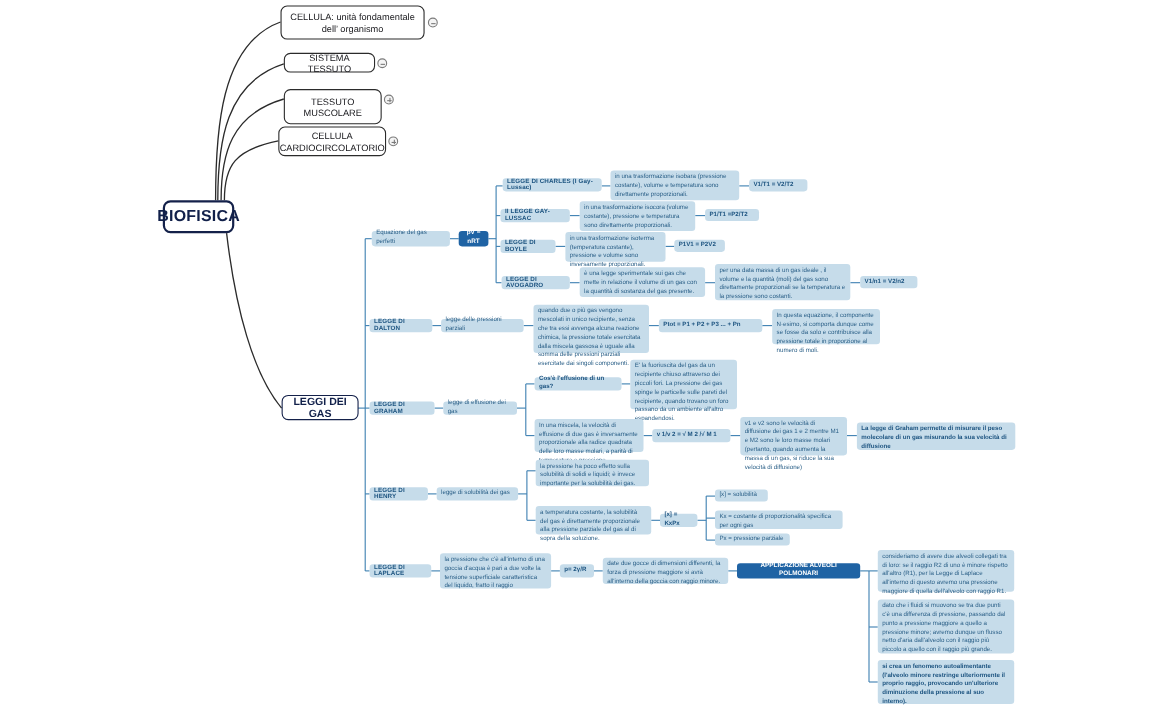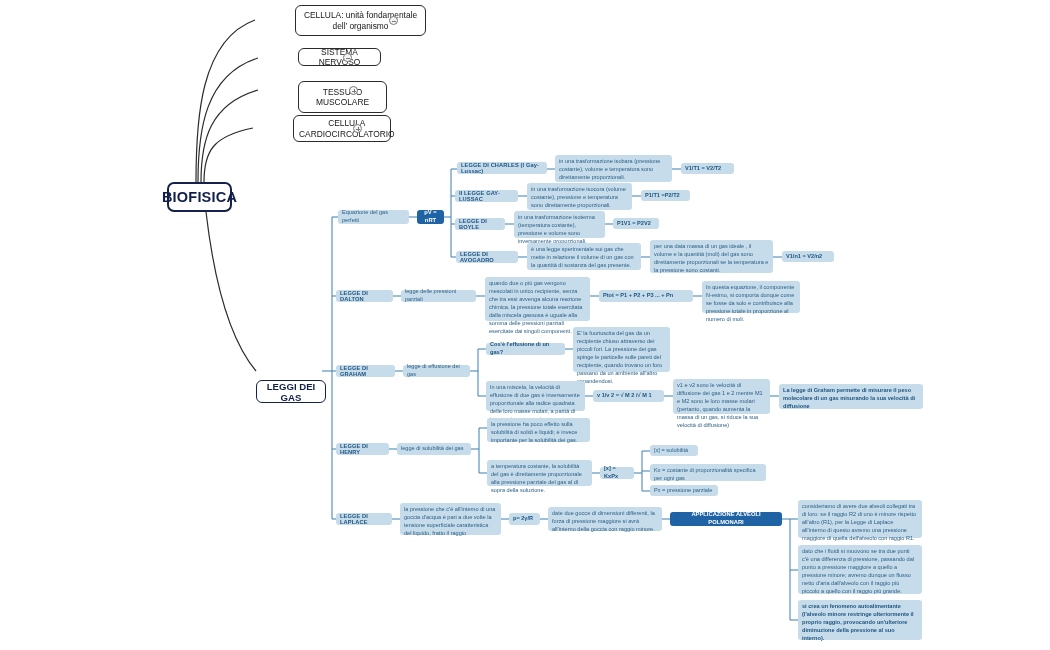--- a/index.html
+++ b/index.html
@@ -27,25 +27,24 @@
     text-align:center;
     letter-spacing:.2px;
   }
   .root-main{font-size:14.5px;}
   .whitebox{
     background:#ffffff;
     border:1.3px solid #2b2b2b;
     border-radius:6px;
     color:#17171b;
     font-size:8.4px;
-    display:flex;align-items:center;
+    display:flex;align-items:center;justify-content:center;
     text-align:center;
     line-height:1.25;
     padding:2px 5px;
-    margin-left:40px;
   }
   .subroot{
     background:#ffffff;
     border:1.6px solid #14214a;
     border-radius:6px;
     color:#11204a;
     font-weight:bold;
     font-size:9.6px;
     display:flex;align-items:center;justify-content:center;
     text-align:center;
@@ -194,45 +193,45 @@
       <path d="M540,519 L548,519"></path>
       <path d="M662,519 L670,519"></path>
       <path d="M782,519 L790,519"></path>
       <path d="M790,519 L790,620"></path>
       <path d="M790,519 L798,519"></path>
       <path d="M790,570 L798,570"></path>
       <path d="M790,620 L798,620"></path>
     </g>
   </svg>
 
-  <div class="node rootbox root-main" style="left:167px;top:182px;width:65px;height:30px;">
+  <div class="node rootbox root-main" style="left:148px;top:182px;width:65px;height:30px;">
     <span>BIOFISICA</span>
   </div>
 
   <div class="node whitebox" style="left:255px;top:5px;width:131px;height:31px;">
     <span>CELLULA: unità fondamentale dell’ organismo</span>
   </div>
   <div class="collapse" style="left:389px;top:16px;"></div>
 
   <div class="node whitebox" style="left:258px;top:48px;width:83px;height:18px;">
-    <span>SISTEMA NERVOSO</span>
+    <span>SISTEMA TESSUTO</span>
   </div>
   <div class="collapse" style="left:343px;top:53px;"></div>
 
   <div class="node whitebox" style="left:258px;top:81px;width:89px;height:32px;">
     <span>TESSUTO MUSCOLARE</span>
   </div>
   <div class="collapse plus" style="left:349px;top:86px;"></div>
 
   <div class="node whitebox" style="left:253px;top:115px;width:98px;height:27px;">
     <span>CELLULA CARDIOCIRCOLATORIO</span>
   </div>
   <div class="collapse plus" style="left:353px;top:124px;"></div>
 
-  <div class="node subroot" style="left:256px;top:380px;width:70px;height:23px;">
+  <div class="node subroot" style="left:256px;top:359px;width:70px;height:23px;">
     <span>LEGGI DEI GAS</span>
   </div>
 
   <div class="node lbox center" style="left:338px;top:210px;width:71px;height:14px;">
     <span>Equazione del gas perfetti</span>
   </div>
   <div class="node dbox" style="left:417px;top:210px;width:27px;height:14px;">
     <span>pV = nRT</span>
   </div>
 

